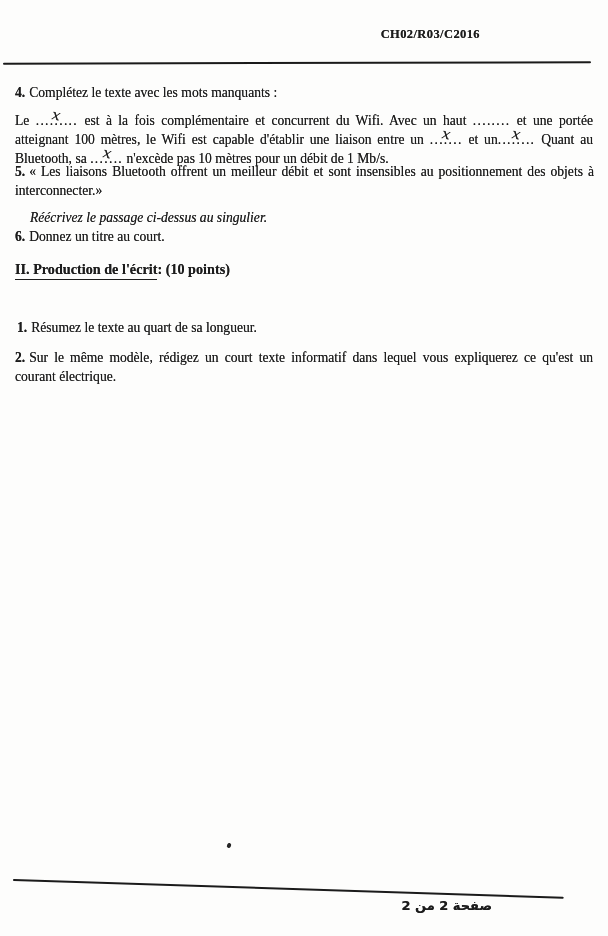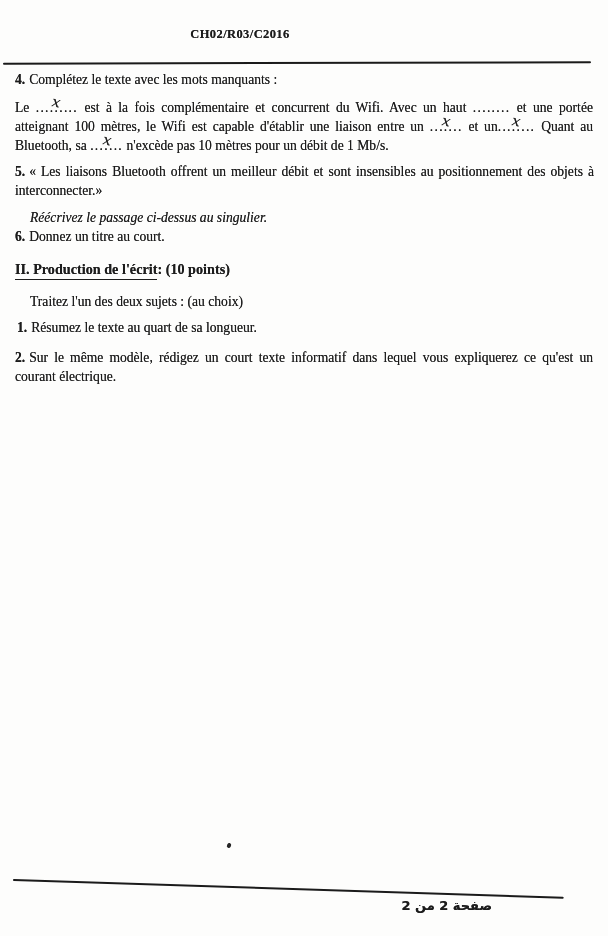--- a/index.html
+++ b/index.html
@@ -8,30 +8,30 @@
     width:608px;height:936px;
     background:#fdfdfc;
     font-family:"Liberation Serif", serif;
     color:#1c1c1c;
     overflow:hidden;
     text-shadow:0 0 .45px rgba(20,20,20,.75);
   }
   .abs{position:absolute;}
   .header-code{
     top:27px;left:0;width:480px;
-    text-align:center;
+    text-align:right;
     font-size:12.5px;font-weight:bold;letter-spacing:.4px;
   }
   .rule-top{
     top:62px;left:3px;width:588px;height:2.2px;
     background:#1a1a1a;border-radius:2px;
     transform:rotate(-0.15deg);
   }
   .body-text{font-size:13.6px;line-height:19px;}
-  .q4{top:70px;left:15px;width:578px;}
+  .q4{top:83px;left:15px;width:578px;}
   .q-num{font-weight:bold;margin-right:4px;}
   .para{text-align:justify;margin:0;}
   .q4-para{margin-top:9px;}
   .blank{position:relative;letter-spacing:1.3px;white-space:nowrap;}
   .mark{
     position:absolute;left:38%;top:-7px;
     font-family:"DejaVu Serif", serif;
     font-style:italic;font-weight:normal;
     font-size:14.5px;letter-spacing:0;
     transform:rotate(12deg);
@@ -86,21 +86,20 @@
   </div>
 
   <div class="abs body-text q6">
     <b class="q-num">6.</b><span>Donnez un titre au court.</span>
   </div>
 
   <div class="abs sec2-head">
     <span class="underlined">II. Production de l'écrit</span><span>: (10 points)</span>
   </div>
 
-  <div class="abs body-text intro">Traitez l'un des deux sujets : (au choix)</div>
 
   <div class="abs body-text subj1">
     <b class="q-num">1.</b><span>Résumez le texte au quart de sa longueur.</span>
   </div>
 
   <div class="abs body-text subj2">
     <p class="para">
       <b class="q-num">2.</b><span>Sur le même modèle, rédigez un court texte informatif dans lequel vous expliquerez ce qu'est un courant électrique.</span>
     </p>
   </div>

